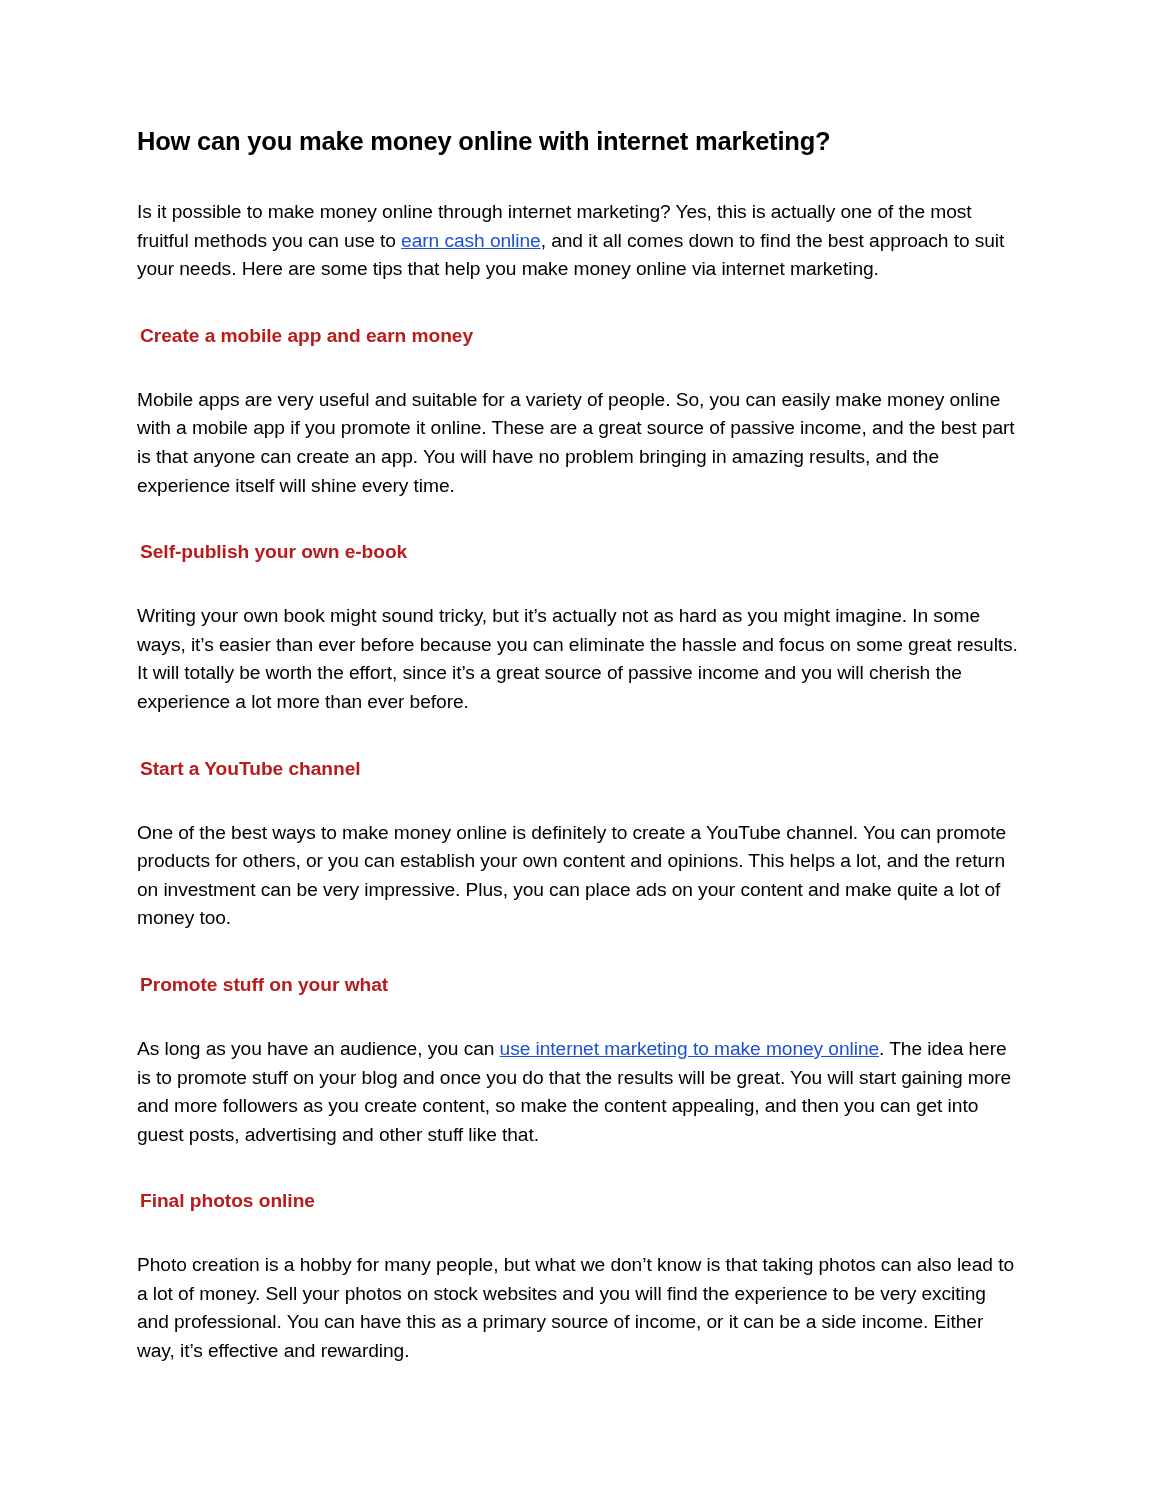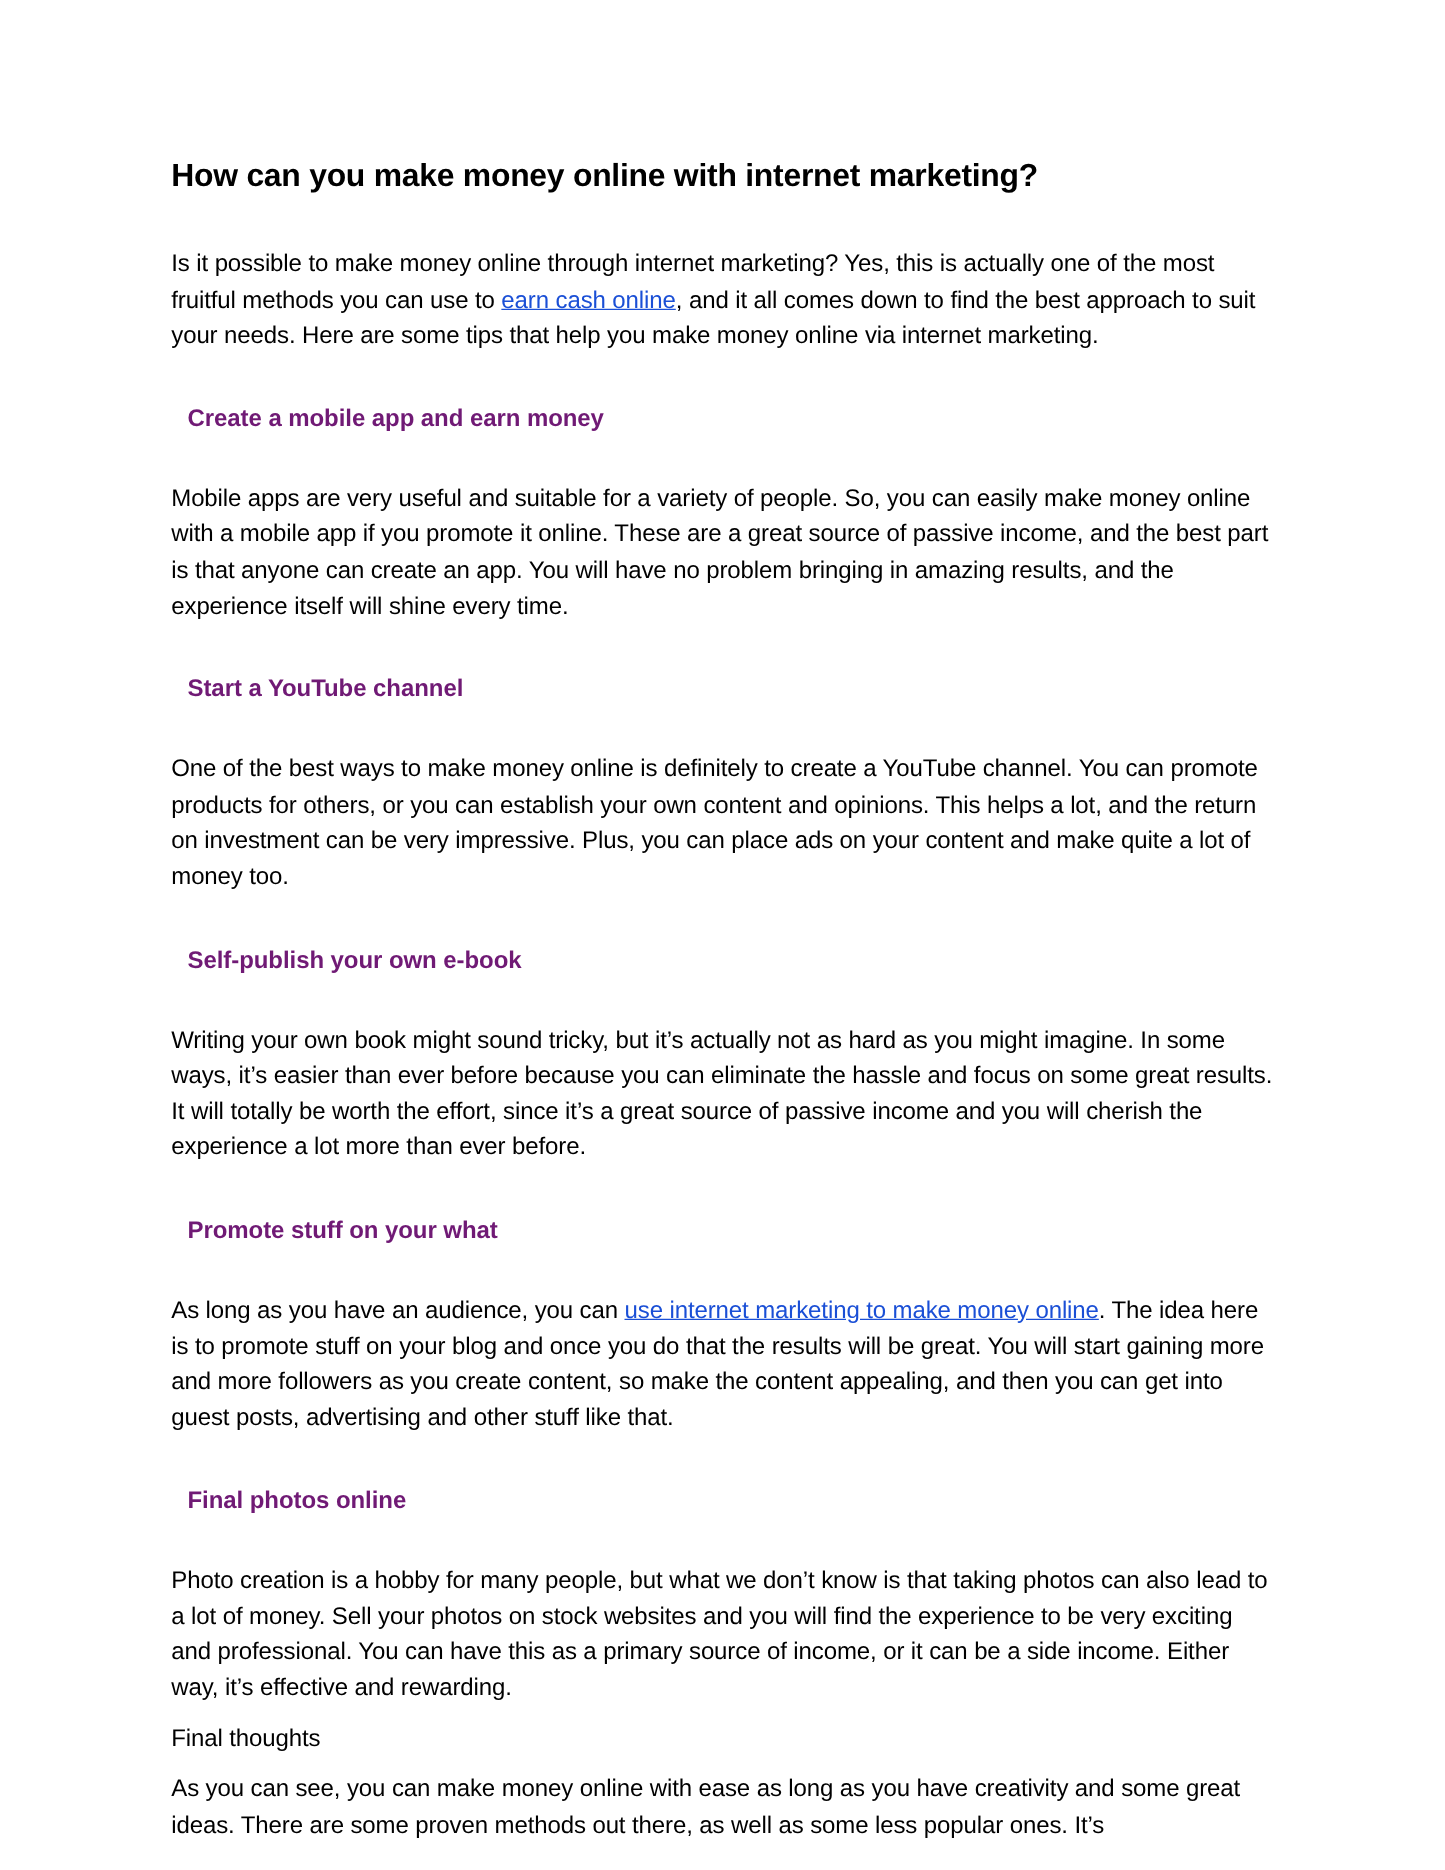--- a/index.html
+++ b/index.html
@@ -28,23 +28,23 @@
     font-weight: bold;
     line-height: 30px;
     letter-spacing: -0.2px;
     margin: 0 0 42px 0;
     color: #000000;
   }
   .section-heading {
     font-size: 19.2px;
     font-weight: bold;
     line-height: 24px;
-    margin: 0 0 38px 13px;
+    margin: 0 0 38px 3px;
     letter-spacing: -0.05px;
-    color: #701a75;
+    color: #b91c1c;
   }
   .body-text {
     font-size: 19.2px;
     font-weight: normal;
     line-height: 28.6px;
     margin: 12px 0 40px 0;
     letter-spacing: -0.08px;
     color: #000000;
     max-width: 884px;
   }
@@ -70,39 +70,35 @@
   <p class="body-text">
     <span>Is it possible to make money online through internet marketing? Yes, this is actually one of the most fruitful methods you can use to </span><a class="doc-link" href="#">earn cash online</a><span>, and it all comes down to find the best approach to suit your needs. Here are some tips that help you make money online via internet marketing.</span>
   </p>
 
   <div class="block">
     <h2 class="section-heading">Create a mobile app and earn money</h2>
     <p class="body-text">Mobile apps are very useful and suitable for a variety of people. So, you can easily make money online with a mobile app if you promote it online. These are a great source of passive income, and the best part is that anyone can create an app. You will have no problem bringing in amazing results, and the experience itself will shine every time.</p>
   </div>
 
   <div class="block">
-    <h2 class="section-heading">Start a YouTube channel</h2>
-    <p class="body-text">One of the best ways to make money online is definitely to create a YouTube channel. You can promote products for others, or you can establish your own content and opinions. This helps a lot, and the return on investment can be very impressive. Plus, you can place ads on your content and make quite a lot of money too.</p>
+    <h2 class="section-heading">Self-publish your own e-book</h2>
+    <p class="body-text">Writing your own book might sound tricky, but it’s actually not as hard as you might imagine. In some ways, it’s easier than ever before because you can eliminate the hassle and focus on some great results. It will totally be worth the effort, since it’s a great source of passive income and you will cherish the experience a lot more than ever before.</p>
   </div>
 
   <div class="block">
-    <h2 class="section-heading">Self-publish your own e-book</h2>
-    <p class="body-text">Writing your own book might sound tricky, but it’s actually not as hard as you might imagine. In some ways, it’s easier than ever before because you can eliminate the hassle and focus on some great results. It will totally be worth the effort, since it’s a great source of passive income and you will cherish the experience a lot more than ever before.</p>
+    <h2 class="section-heading">Start a YouTube channel</h2>
+    <p class="body-text">One of the best ways to make money online is definitely to create a YouTube channel. You can promote products for others, or you can establish your own content and opinions. This helps a lot, and the return on investment can be very impressive. Plus, you can place ads on your content and make quite a lot of money too.</p>
   </div>
 
   <div class="block">
     <h2 class="section-heading">Promote stuff on your what</h2>
     <p class="body-text">
       <span>As long as you have an audience, you can </span><a class="doc-link" href="#">use internet marketing to make money online</a><span>. The idea here is to promote stuff on your blog and once you do that the results will be great. You will start gaining more and more followers as you create content, so make the content appealing, and then you can get into guest posts, advertising and other stuff like that.</span>
     </p>
   </div>
 
   <div class="block">
     <h2 class="section-heading">Final photos online</h2>
     <p class="body-text tight">Photo creation is a hobby for many people, but what we don’t know is that taking photos can also lead to a lot of money. Sell your photos on stock websites and you will find the experience to be very exciting and professional. You can have this as a primary source of income, or it can be a side income. Either way, it’s effective and rewarding.</p>
   </div>
 
-  <div class="block">
-    <p class="body-text tight">Final thoughts</p>
-    <p class="body-text tight">As you can see, you can make money online with ease as long as you have creativity and some great ideas. There are some proven methods out there, as well as some less popular ones. It’s</p>
-  </div>
 
 </div>
 
 </body></html>

